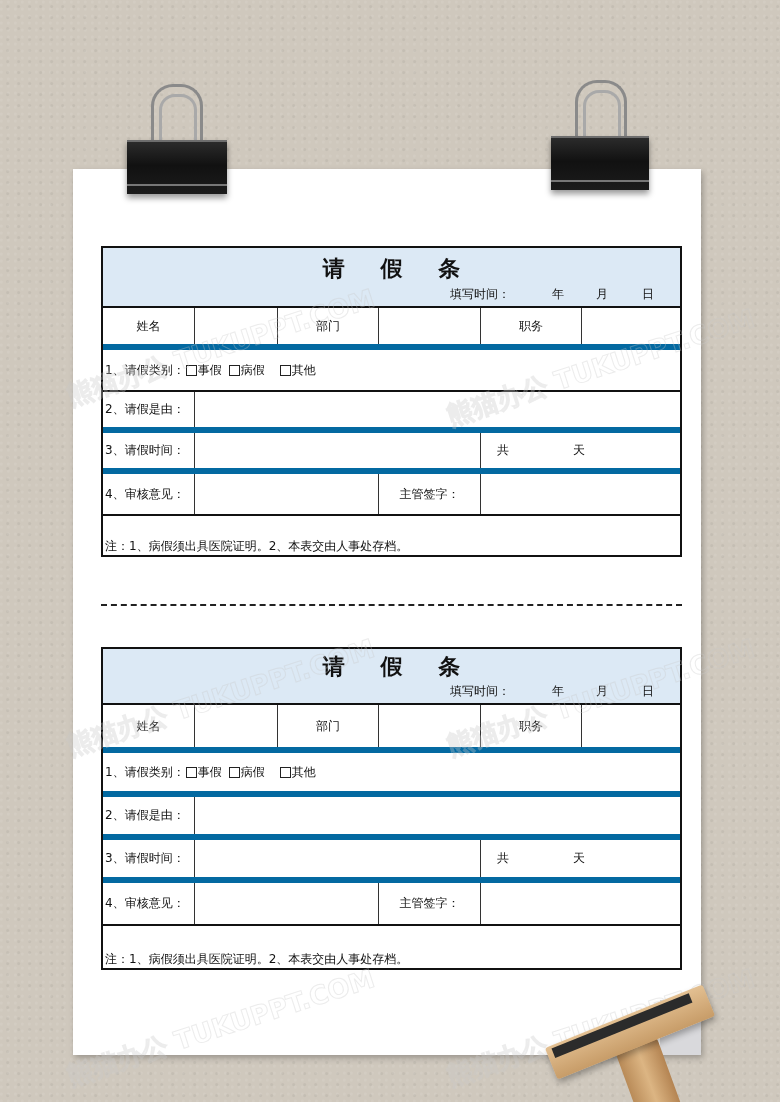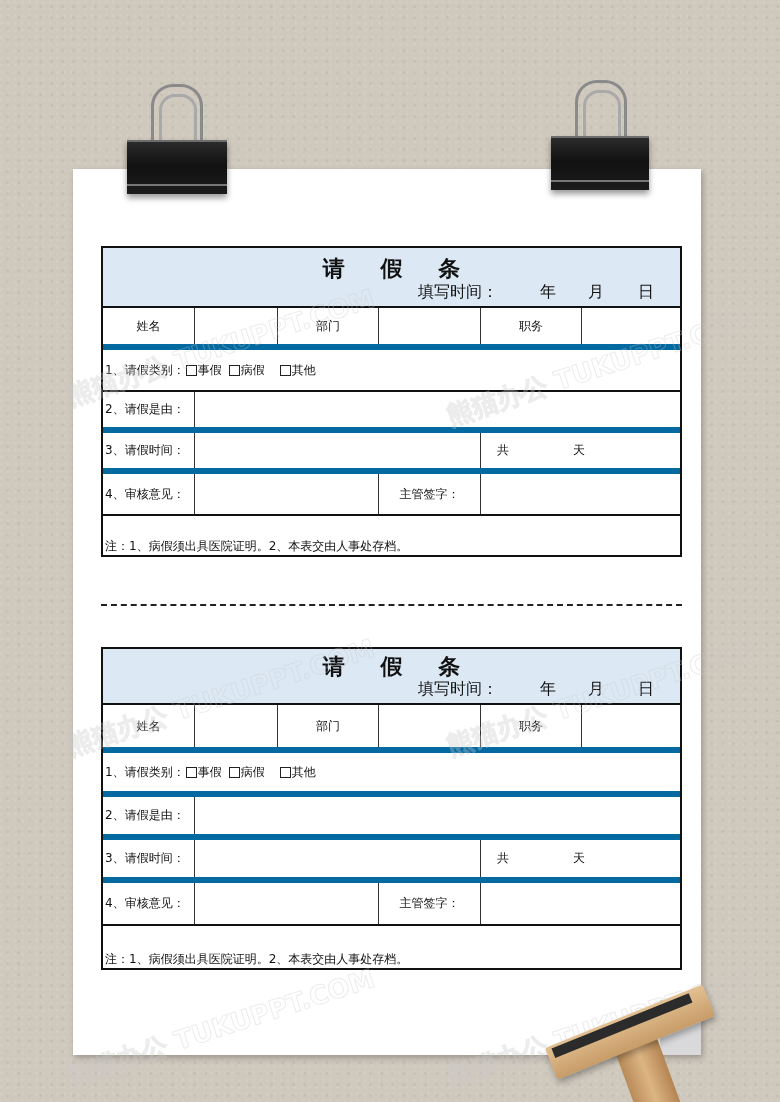--- a/index.html
+++ b/index.html
@@ -49,21 +49,21 @@
     border: 2px solid #111; box-sizing: border-box;
   }
   .form-header {
     background: #dce9f5; height: 58px; position: relative; border-bottom: 2px solid #111;
   }
   .form-title {
     position: absolute; left: 0; right: 0; top: 6px; text-align: center;
     font-size: 22px; font-weight: bold; letter-spacing: 14px; padding-left: 14px;
   }
   .fill-date {
-    position: absolute; right: 26px; bottom: 3px; font-size: 16px; display: flex; justify-content: space-between;
+    position: absolute; right: 26px; bottom: 3px; font-size: 12px; display: flex; justify-content: space-between;
   }
   .fill-date span { display: inline-block; }
   .fd-label { margin-right: 42px; }
   .fd-y { margin-right: 32px; }
   .fd-m { margin-right: 34px; }
   .row { display: flex; border-bottom: 6px solid #0369a1; box-sizing: border-box; }
   .row.thick { border-bottom: 2px solid #111; }
   .row:last-child { border-bottom: none; align-items: flex-end; }
   .cell {
     display: flex; align-items: center; font-size: 12px;

